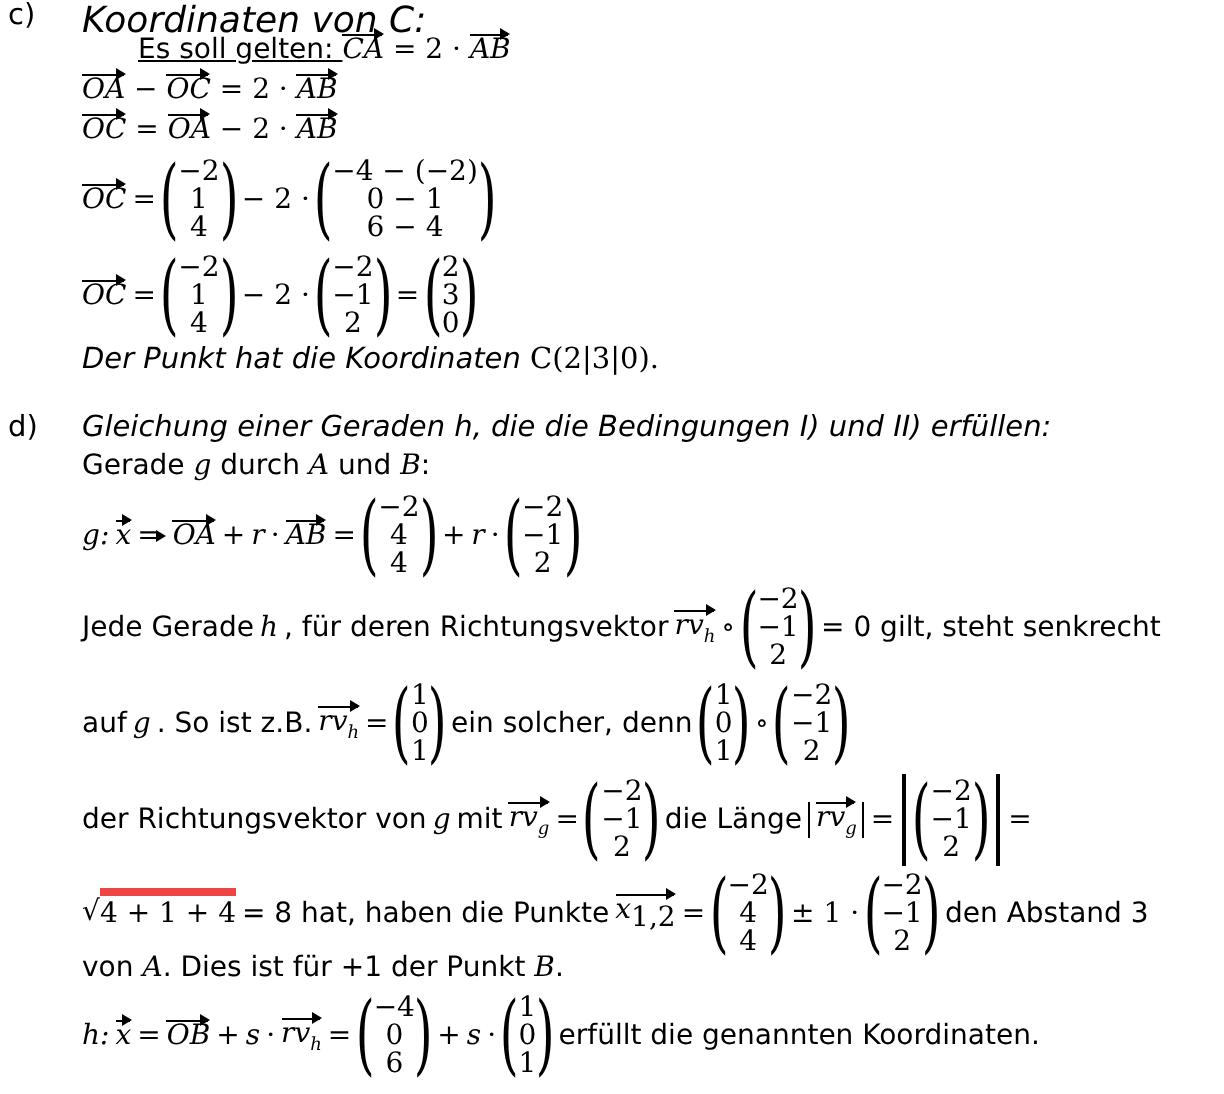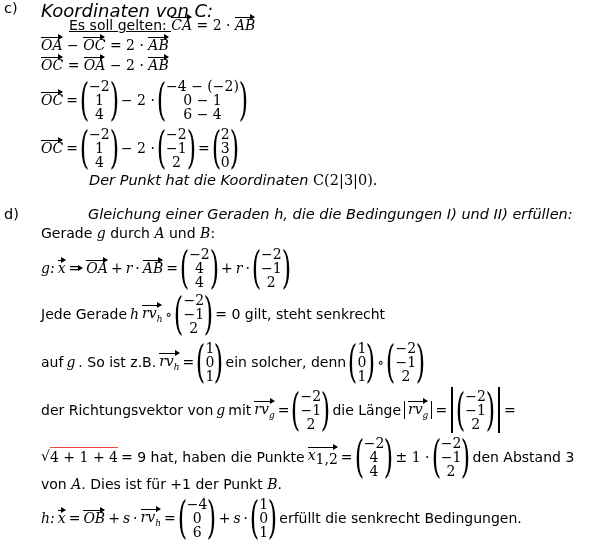--- a/index.html
+++ b/index.html
@@ -14,21 +14,21 @@
   .vec::before { content:""; position:absolute; left:0; right:1px; top:0px; border-top:1px solid #000; }
   .vec::after  { content:""; position:absolute; right:0; top:-3px; width:0; height:0;
                  border-left:5px solid #000; border-top:3px solid transparent; border-bottom:3px solid transparent; }
   .mat { display:inline-flex; align-items:center; vertical-align:middle; font-family:"DejaVu Serif", serif; }
   .par { font-size:44px; line-height:44px; font-weight:200; transform:scaleX(0.55); display:inline-block; margin:0 -5px; }
   .col { display:inline-flex; flex-direction:column; align-items:center; line-height:14px; font-size:14px; padding:0 1px; }
   .bar { display:inline-block; width:2px; height:46px; background:#000; margin:0 1px; vertical-align:middle; }
   .bar1{ display:inline-block; width:1px; height:18px; background:#000; vertical-align:middle; }
   .sqrt { display:inline-block; position:relative; font-family:"DejaVu Serif", serif; padding-left:9px; }
   .sqrt::before { content:"√"; position:absolute; left:0; top:-1px; }
-  .sqrt span { border-top:1px solid #ef4444; padding-top:1px; }
+  .sqrt span { border-top:4px solid #ef4444; padding-top:1px; }
   .row { display:flex; align-items:center; gap:3px; }
 </style>
 </head>
 <body>
 
 <div class="abs lbl" style="left:4px;top:0px;">c)</div>
 <div class="abs it" style="left:41px;top:0px;font-size:18px;">Koordinaten von C:</div>
 
 <div class="abs" style="left:41px;top:17px;margin-left:28px;">
   <span style="text-decoration:underline;">Es soll gelten: </span><span class="vec">CA</span><span class="mr"> = 2 · </span><span class="vec">AB</span>
@@ -93,26 +93,26 @@
       <span class="par">(</span>
       <span class="col">
         <span>2</span>
         <span>3</span>
         <span>0</span>
       </span>
       <span class="par">)</span>
     </span>
 </div>
 
-<div class="abs it" style="left:41px;top:172px;font-size:14.5px;margin-left:48px;">
+<div class="abs it" style="left:41px;top:172px;font-size:14.5px;">
   <span>Der Punkt hat die Koordinaten </span><span class="m" style="font-style:normal;">C(2|3|0).</span>
 </div>
 
 <div class="abs lbl" style="left:4px;top:206px;">d)</div>
-<div class="abs it" style="left:41px;top:206px;font-size:14.5px;margin-left:47px;">Gleichung einer Geraden h, die die Bedingungen I) und II) erfüllen:</div>
+<div class="abs it" style="left:41px;top:206px;font-size:14.5px;">Gleichung einer Geraden h, die die Bedingungen I) und II) erfüllen:</div>
 
 <div class="abs" style="left:41px;top:225px;">
   <span>Gerade </span><span class="m">g</span><span> durch </span><span class="m">A</span><span> und </span><span class="m">B</span><span>:</span>
 </div>
 
 <div class="abs row" style="left:41px;top:244px;height:48px;">
   <span class="m">g: </span>
     <span class="vec">x</span>
     <span class="mr">=</span>
     <span class="vec"></span>
@@ -141,20 +141,21 @@
         <span>−1</span>
         <span>2</span>
       </span>
       <span class="par">)</span>
     </span>
 </div>
 
 <div class="abs row" style="left:41px;top:290px;height:48px;">
   <span>Jede Gerade </span>
     <span class="m">h</span>
+    <span>, für deren Richtungsvektor </span>
   <span class="vec"><span>rv</span><sub style="font-size:9px;">h</sub></span>
   <span class="mr">∘</span>
   <span class="mat">
       <span class="par">(</span>
       <span class="col">
         <span>−2</span>
         <span>−1</span>
         <span>2</span>
       </span>
       <span class="par">)</span>
@@ -228,21 +229,21 @@
         <span>2</span>
       </span>
       <span class="par">)</span>
     </span>
   <span class="bar"></span>
   <span class="mr">=</span>
 </div>
 
 <div class="abs row" style="left:41px;top:433px;height:48px;">
   <span class="sqrt"><span>4 + 1 + 4</span></span>
-  <span>= 9 hat, haben die Punkte </span>
+  <span>= 8 hat, haben die Punkte </span>
   <span class="vec"><span>x</span><sub style="font-size:14px;font-style:normal;">1,2</sub></span>
     <span class="mr">=</span>
   <span class="mat">
       <span class="par">(</span>
       <span class="col">
         <span>−2</span>
         <span>4</span>
         <span>4</span>
       </span>
       <span class="par">)</span>
@@ -288,14 +289,14 @@
     <span class="mr">·</span>
   <span class="mat">
       <span class="par">(</span>
       <span class="col">
         <span>1</span>
         <span>0</span>
         <span>1</span>
       </span>
       <span class="par">)</span>
     </span>
-  <span> erfüllt die senkrecht Bedingungen.</span>
+  <span> erfüllt die genannten Koordinaten.</span>
 </div>
 
 </body></html>

